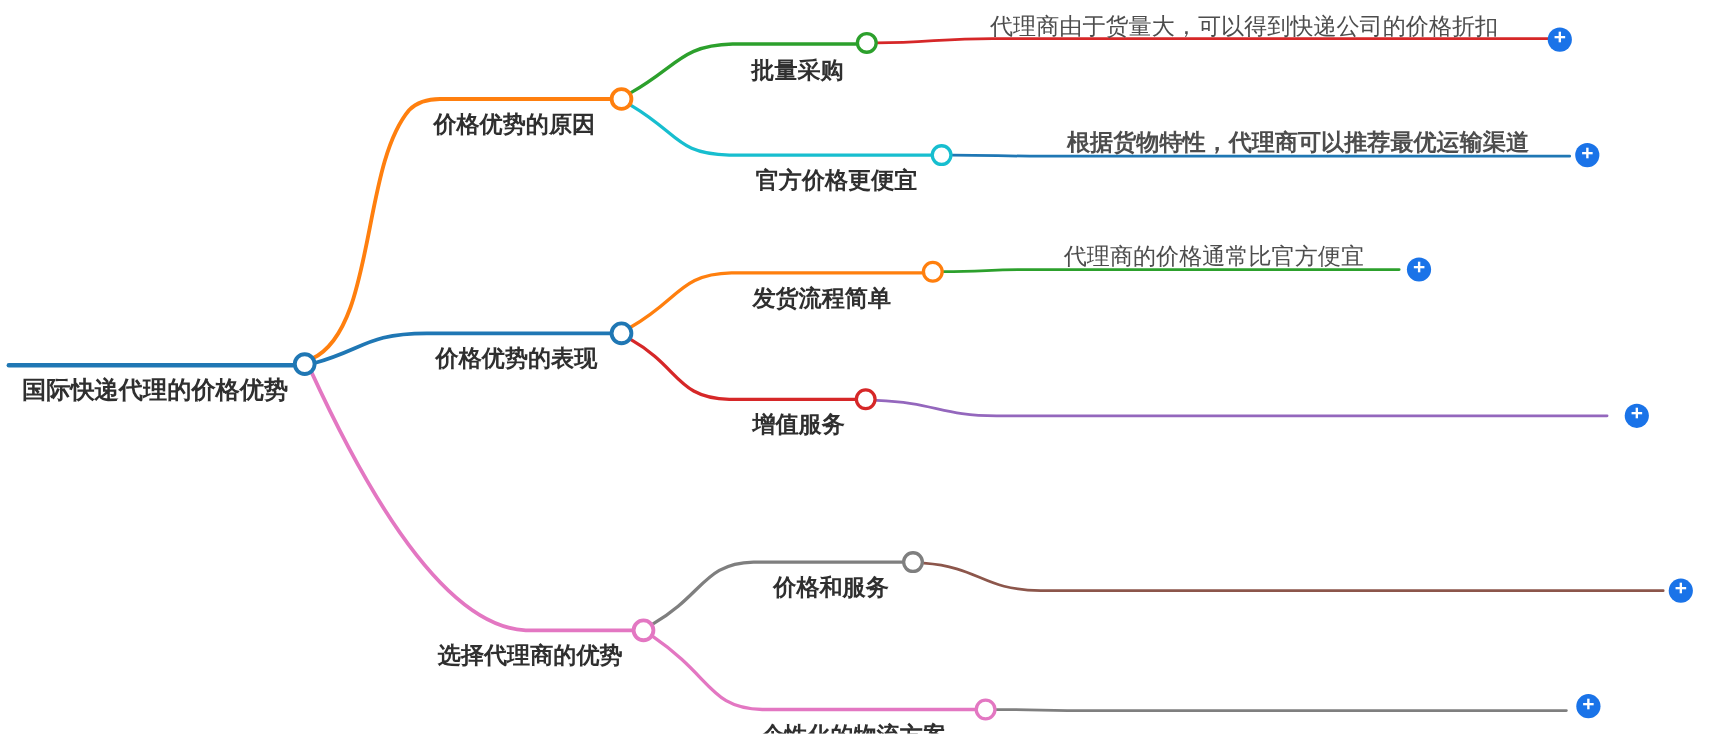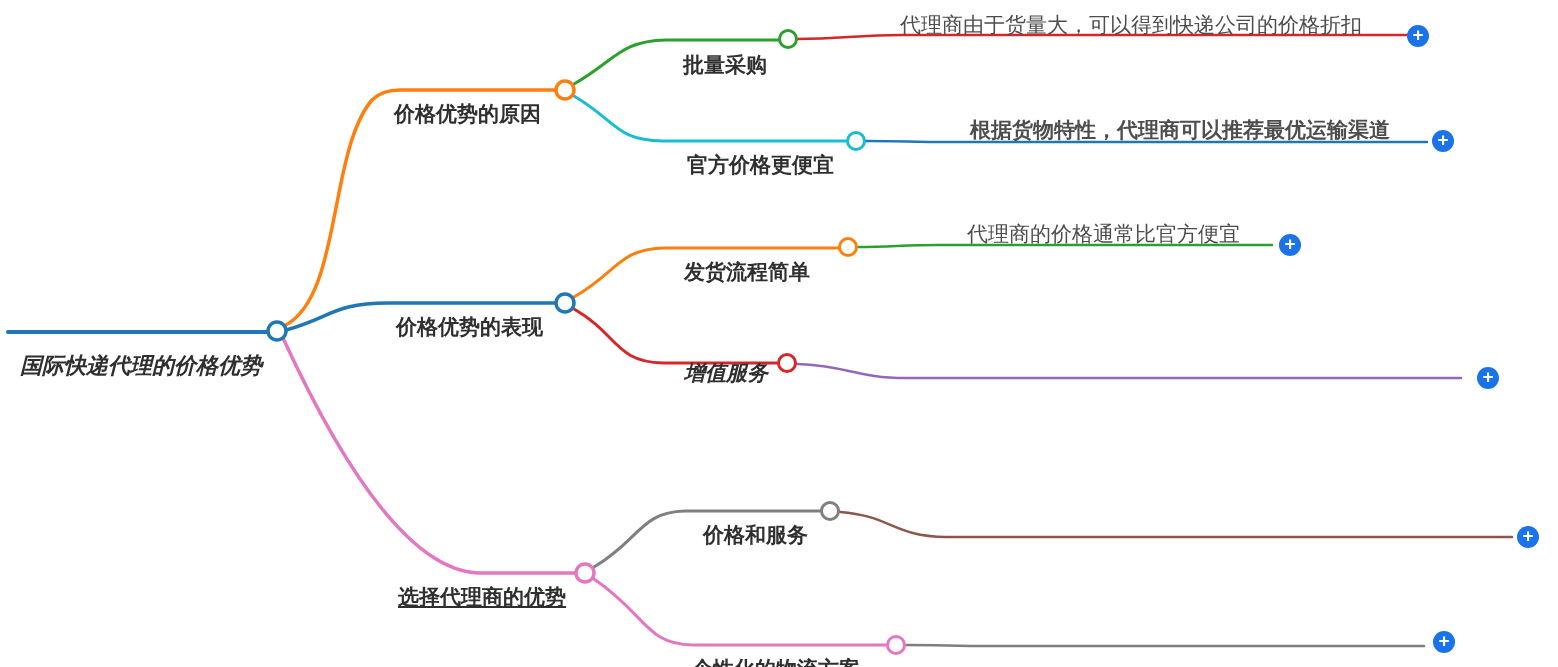--- a/index.html
+++ b/index.html
@@ -59,34 +59,34 @@
     <circle cx="565" cy="303" r="9" fill="#fff" stroke="#1f77b4" stroke-width="3.5"></circle>
     <circle cx="585" cy="573" r="9" fill="#fff" stroke="#e377c2" stroke-width="3.5"></circle>
     <circle cx="788" cy="39" r="8.5" fill="#fff" stroke="#2ca02c" stroke-width="3"></circle>
     <circle cx="856" cy="141" r="8.5" fill="#fff" stroke="#17becf" stroke-width="3"></circle>
     <circle cx="848" cy="247" r="8.5" fill="#fff" stroke="#ff7f0e" stroke-width="3"></circle>
     <circle cx="787" cy="363" r="8.5" fill="#fff" stroke="#d62728" stroke-width="3"></circle>
     <circle cx="830" cy="511" r="8.5" fill="#fff" stroke="#7f7f7f" stroke-width="3"></circle>
     <circle cx="896" cy="645" r="8.5" fill="#fff" stroke="#e377c2" stroke-width="3"></circle>
   </svg>
 
-  <div class="label root-label" style="left:20px;top:314px;font-style:italic;">国际快递代理的价格优势</div>
+  <div class="label root-label" style="left:20px;top:303px;">国际快递代理的价格优势</div>
 
   <div class="label" style="left:394px;top:62px;">价格优势的原因</div>
   <div class="label" style="left:683px;top:13px;">批量采购</div>
   <div class="leaf" style="left:900px;top:12px;">代理商由于货量大，可以得到快递公司的价格折扣</div>
   <div class="label" style="left:687px;top:113px;">官方价格更便宜</div>
   <div class="leaf" style="left:970px;top:117px;font-weight:bold;">根据货物特性，代理商可以推荐最优运输渠道</div>
 
   <div class="label" style="left:396px;top:275px;text-align:right;">价格优势的表现</div>
   <div class="label" style="left:684px;top:220px;">发货流程简单</div>
   <div class="leaf" style="left:967px;top:221px;">代理商的价格通常比官方便宜</div>
-  <div class="label" style="left:684px;top:321px;font-style:italic;">增值服务</div>
+  <div class="label" style="left:684px;top:335px;">增值服务</div>
 
-  <div class="label" style="left:398px;top:545px;text-decoration:underline;">选择代理商的优势</div>
+  <div class="label" style="left:398px;top:545px;">选择代理商的优势</div>
   <div class="label" style="left:703px;top:483px;">价格和服务</div>
   <div class="label" style="left:692px;top:617px;">个性化的物流方案</div>
 
   <div class="plus-btn" style="left:1407px;top:25px;">
     <span>+</span>
   </div>
   <div class="plus-btn" style="left:1432px;top:130px;">
     <span>+</span>
   </div>
   <div class="plus-btn" style="left:1279px;top:234px;">

